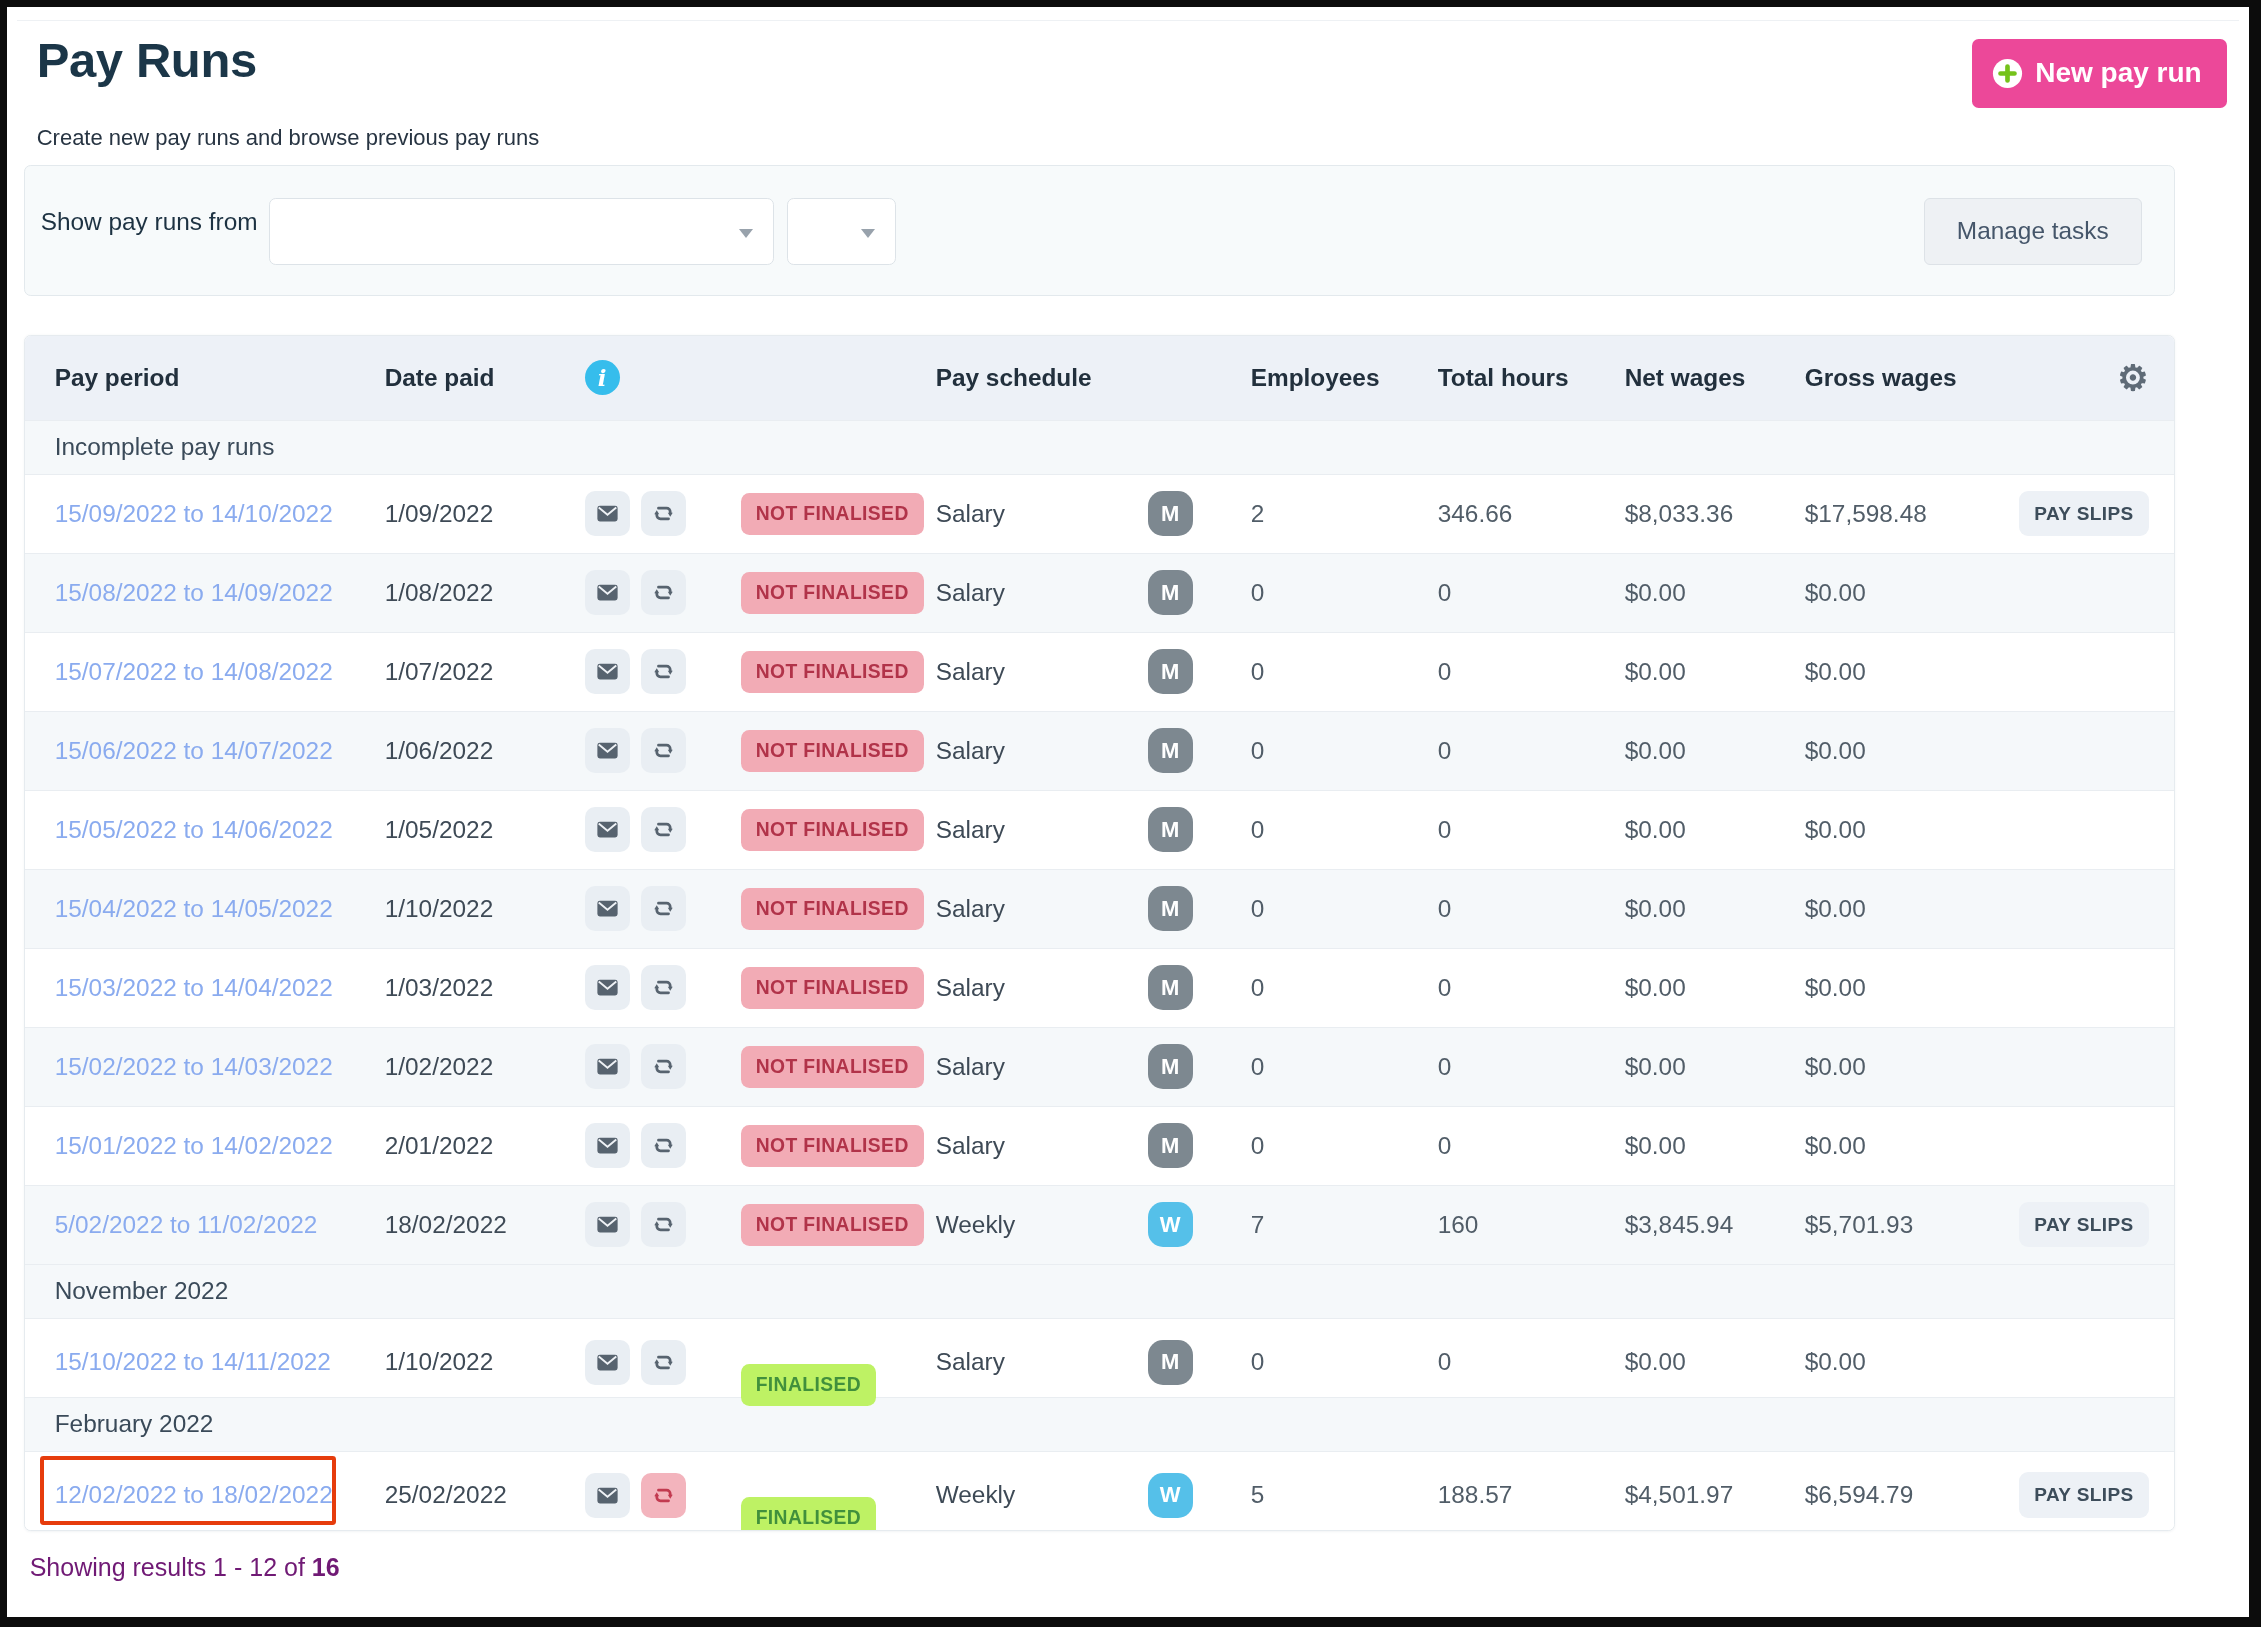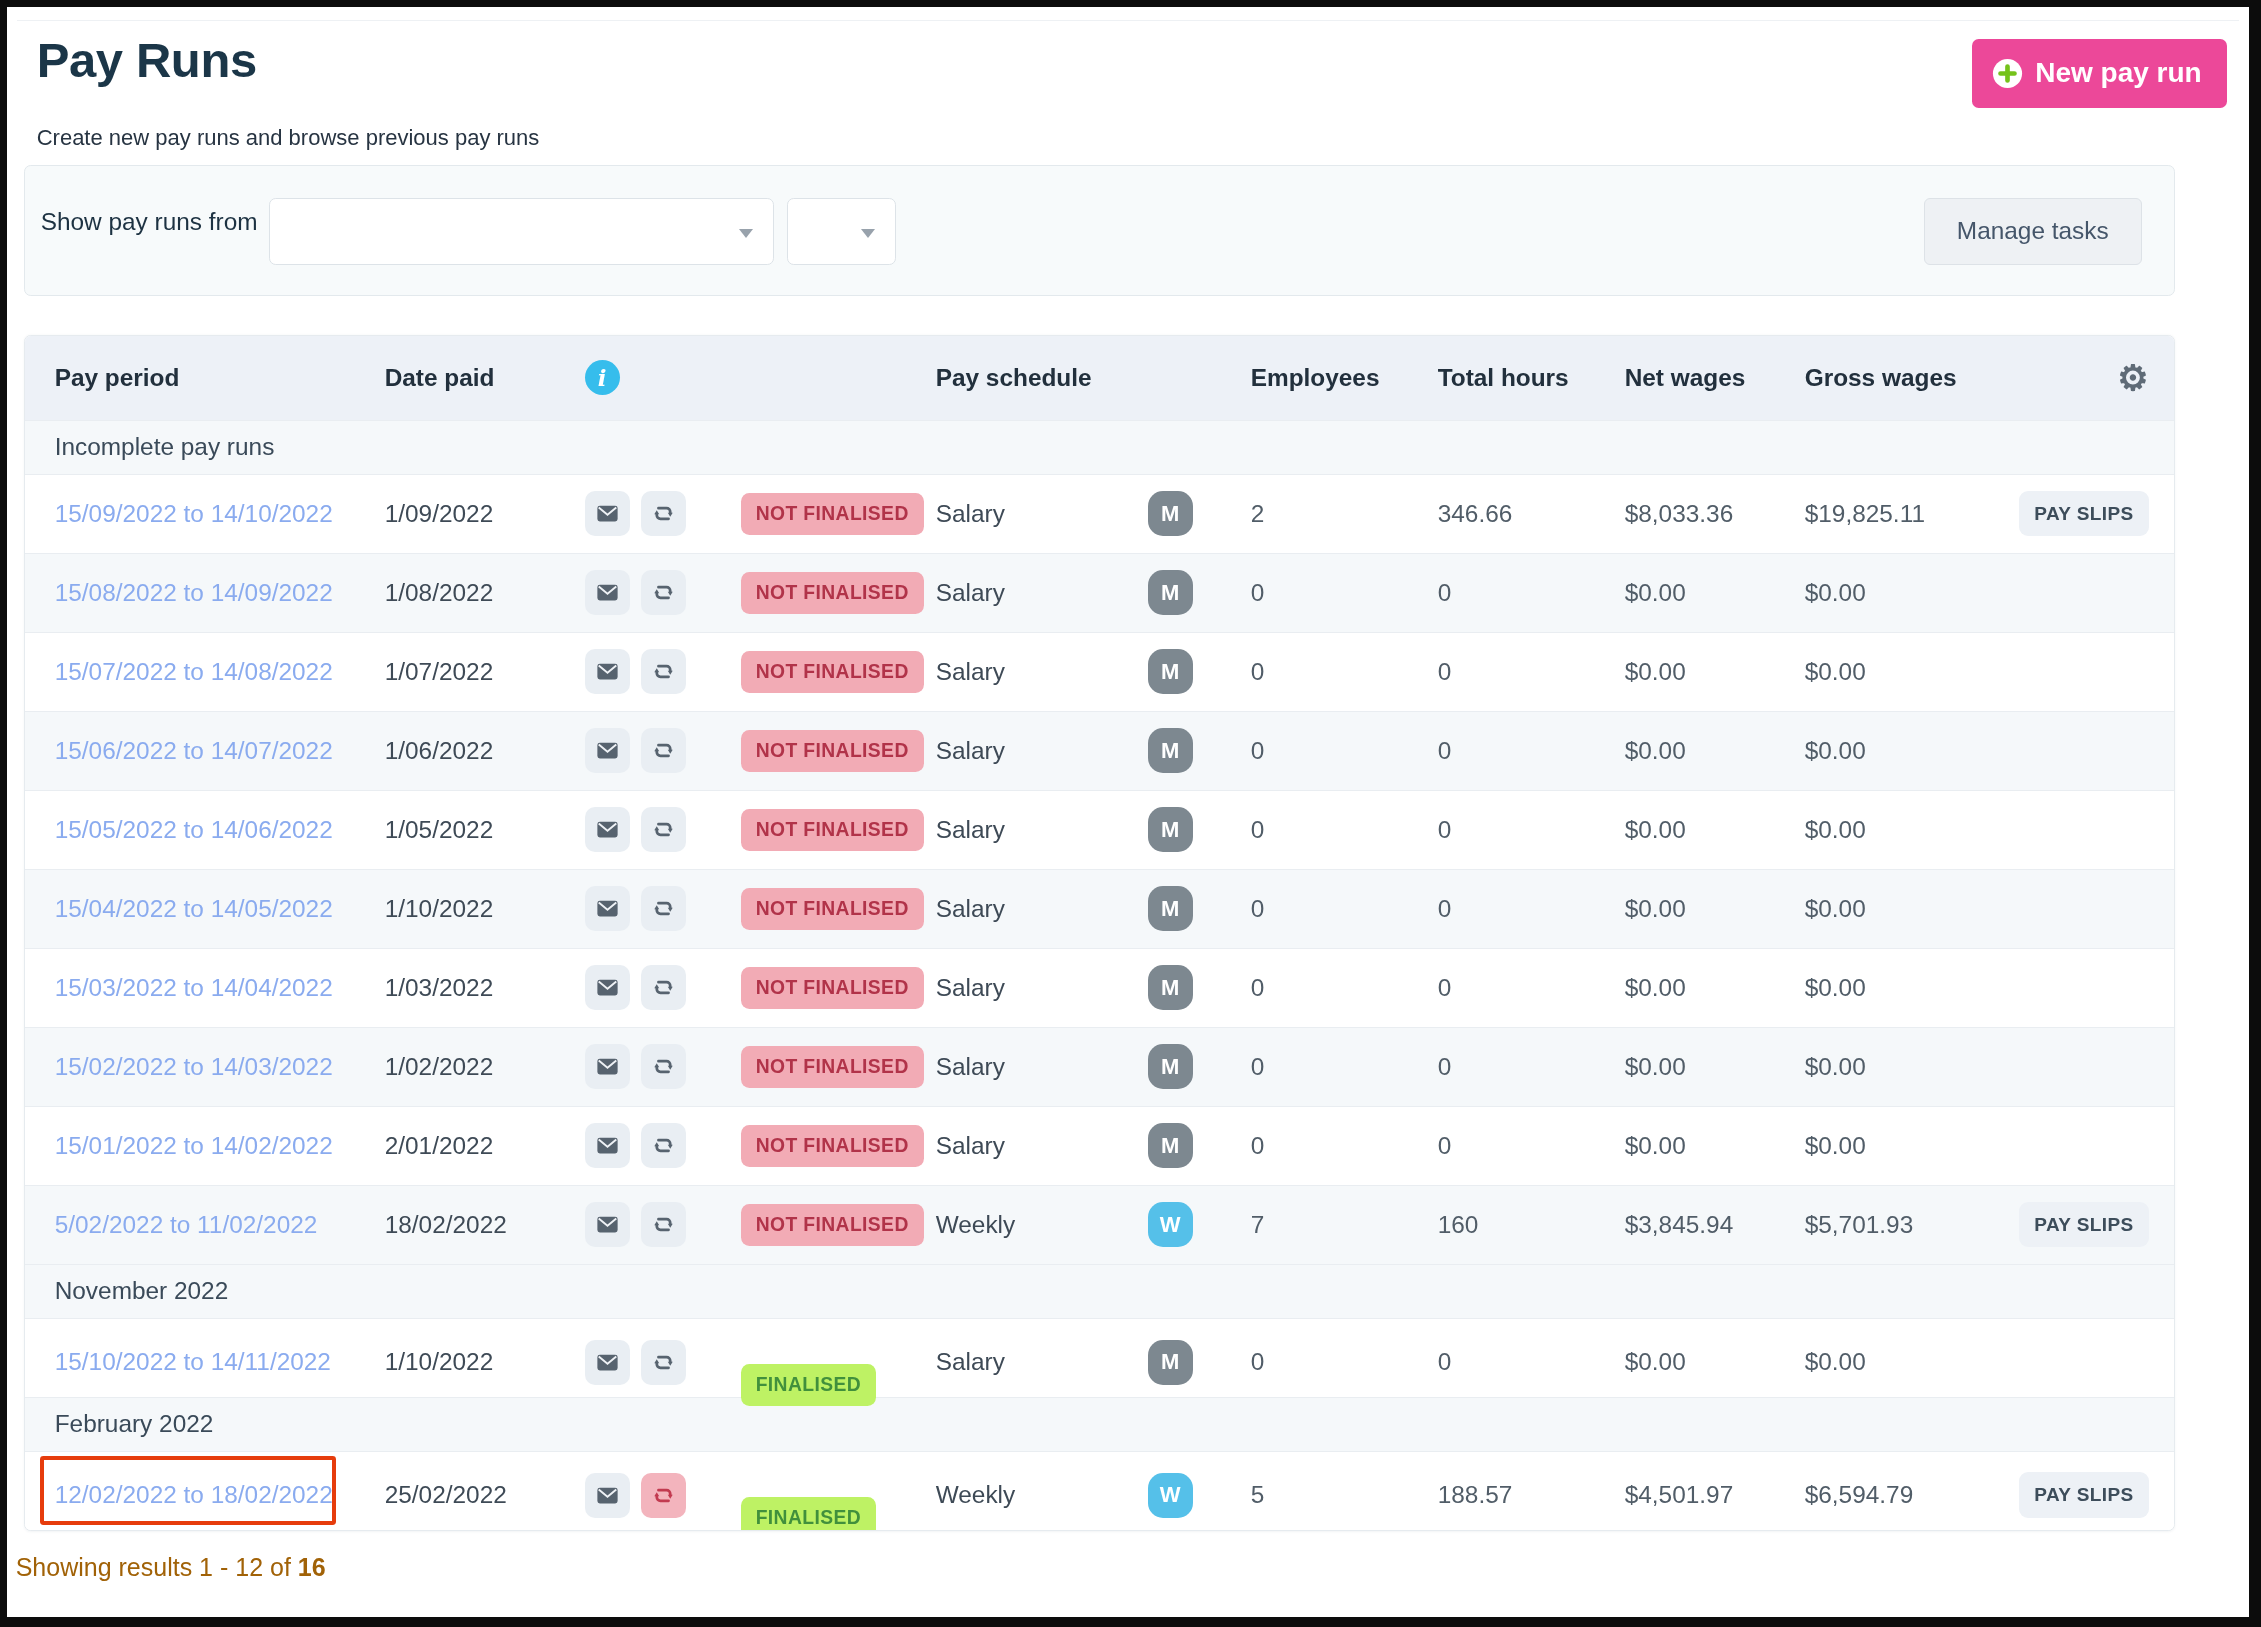--- a/index.html
+++ b/index.html
@@ -58,21 +58,21 @@
   .btn-payslips { font-size:19px; font-weight:700; letter-spacing:0.4px; color:#3d4d5b;
     background:#edf1f6; border:none; border-radius:9px; padding:11.8px 15px;
     font-family:"Liberation Sans", sans-serif; cursor:pointer; }
   .gear { font-size:35px; color:#5f6b77; line-height:1; cursor:pointer; }
   .info-icon { width:35px; height:35px; border-radius:50%; background:#36bdec; color:#fff;
     display:flex; align-items:center; justify-content:center;
     font-family:"DejaVu Serif", serif; font-style:italic; font-weight:700; font-size:23px; cursor:pointer; }
   .red-box { position:absolute; left:15px; top:4.2px; width:296px; height:69px;
     border:4.2px solid #e63c0c; border-radius:3.4px; pointer-events:none; }
 
-  .footer { position:absolute; left:9px; top:1546px; font-size:25px; color:#a16207; }
+  .footer { position:absolute; left:23px; top:1546px; font-size:25px; color:#701a75; }
   .footer b { font-weight:700; }
 </style>
 </head>
 <body>
 
 <div class="page">
   <div class="topline"></div>
 
   <div class="hdr">
     <div class="title">Pay Runs</div>
@@ -139,21 +139,21 @@
             </button>
           </div>
           <div class="cell"><span class="badge">NOT FINALISED</span></div>
           <div class="cell"><span class="txt">Salary</span></div>
           <div class="cell">
             <span class="sched-badge">M</span>
           </div>
           <div class="cell"><span class="num">2</span></div>
           <div class="cell"><span class="num">346.66</span></div>
           <div class="cell"><span class="num">$8,033.36</span></div>
-          <div class="cell"><span class="num">$19,825.11</span></div>
+          <div class="cell"><span class="num">$17,598.48</span></div>
           <div class="cell last-cell">
             <button class="btn-payslips">PAY SLIPS</button>
           </div>
         </div>
         <div class="data-row row-grid alt">
           <div class="cell c1"><a class="period-link" href="#">15/08/2022 to 14/09/2022</a></div>
           <div class="cell"><span class="txt">1/08/2022</span></div>
           <div class="cell icons-cell">
             <button class="chip">
               <svg viewBox="0 0 24 24" width="27" height="27">

